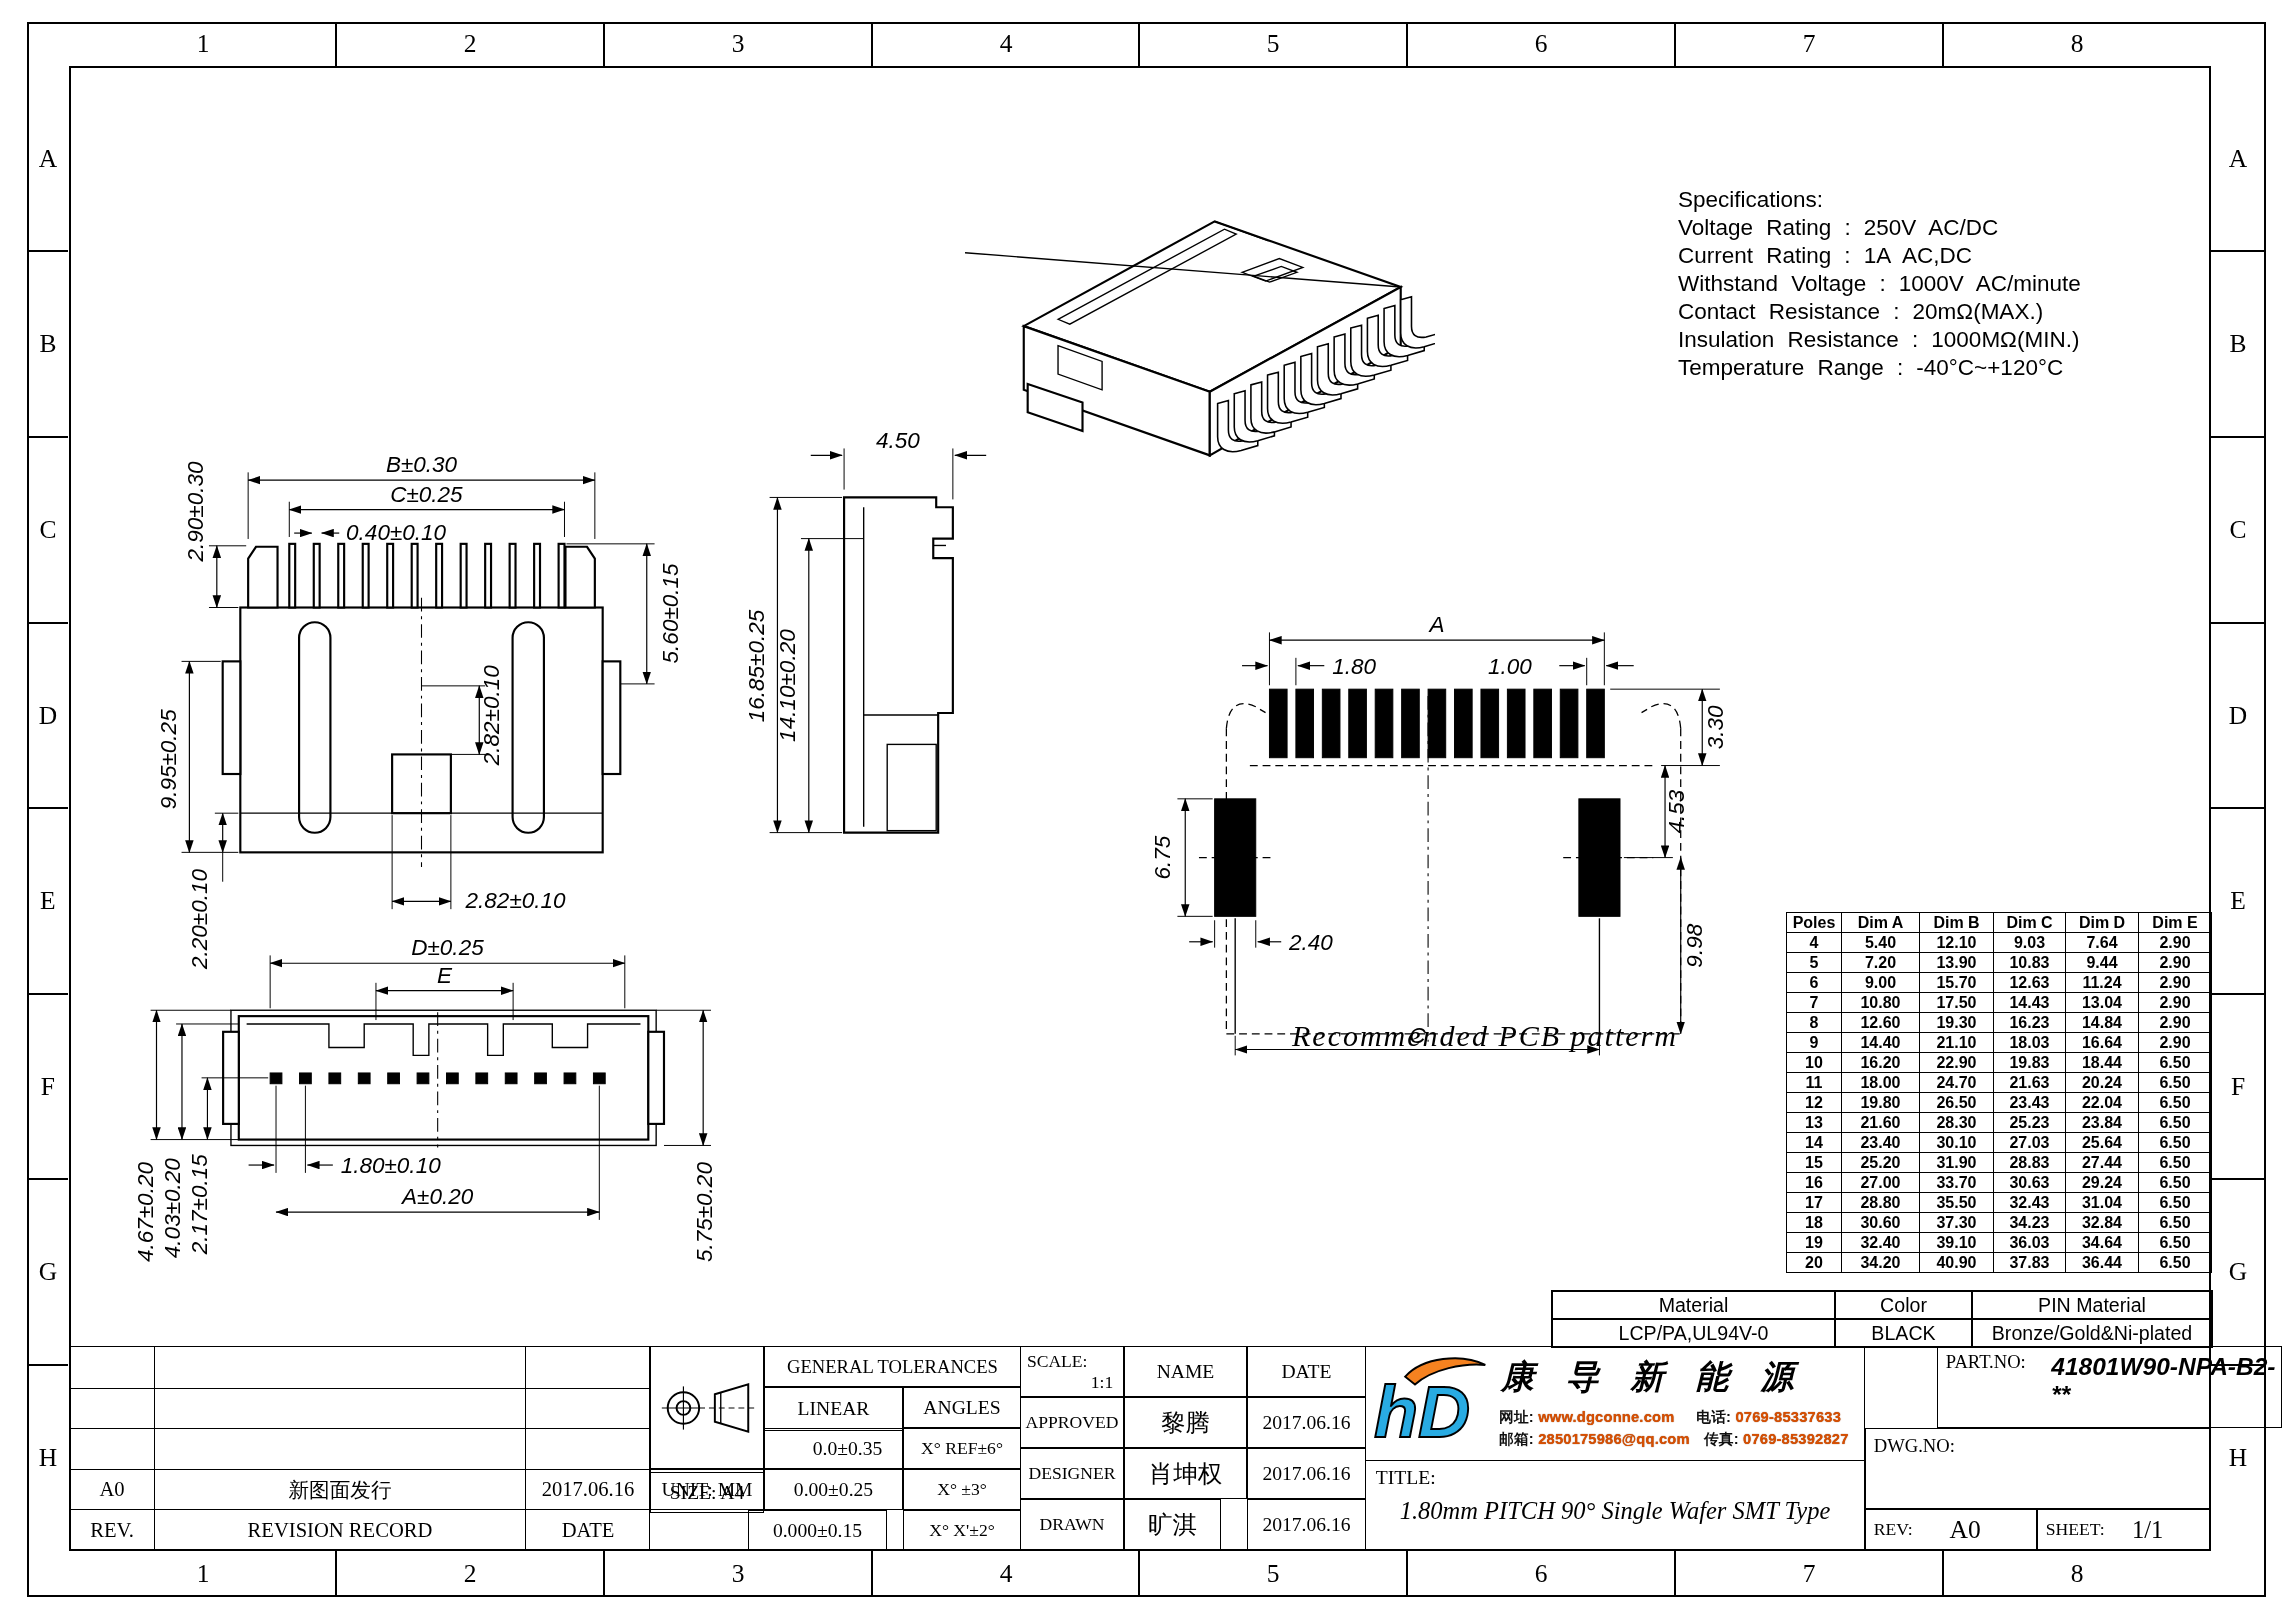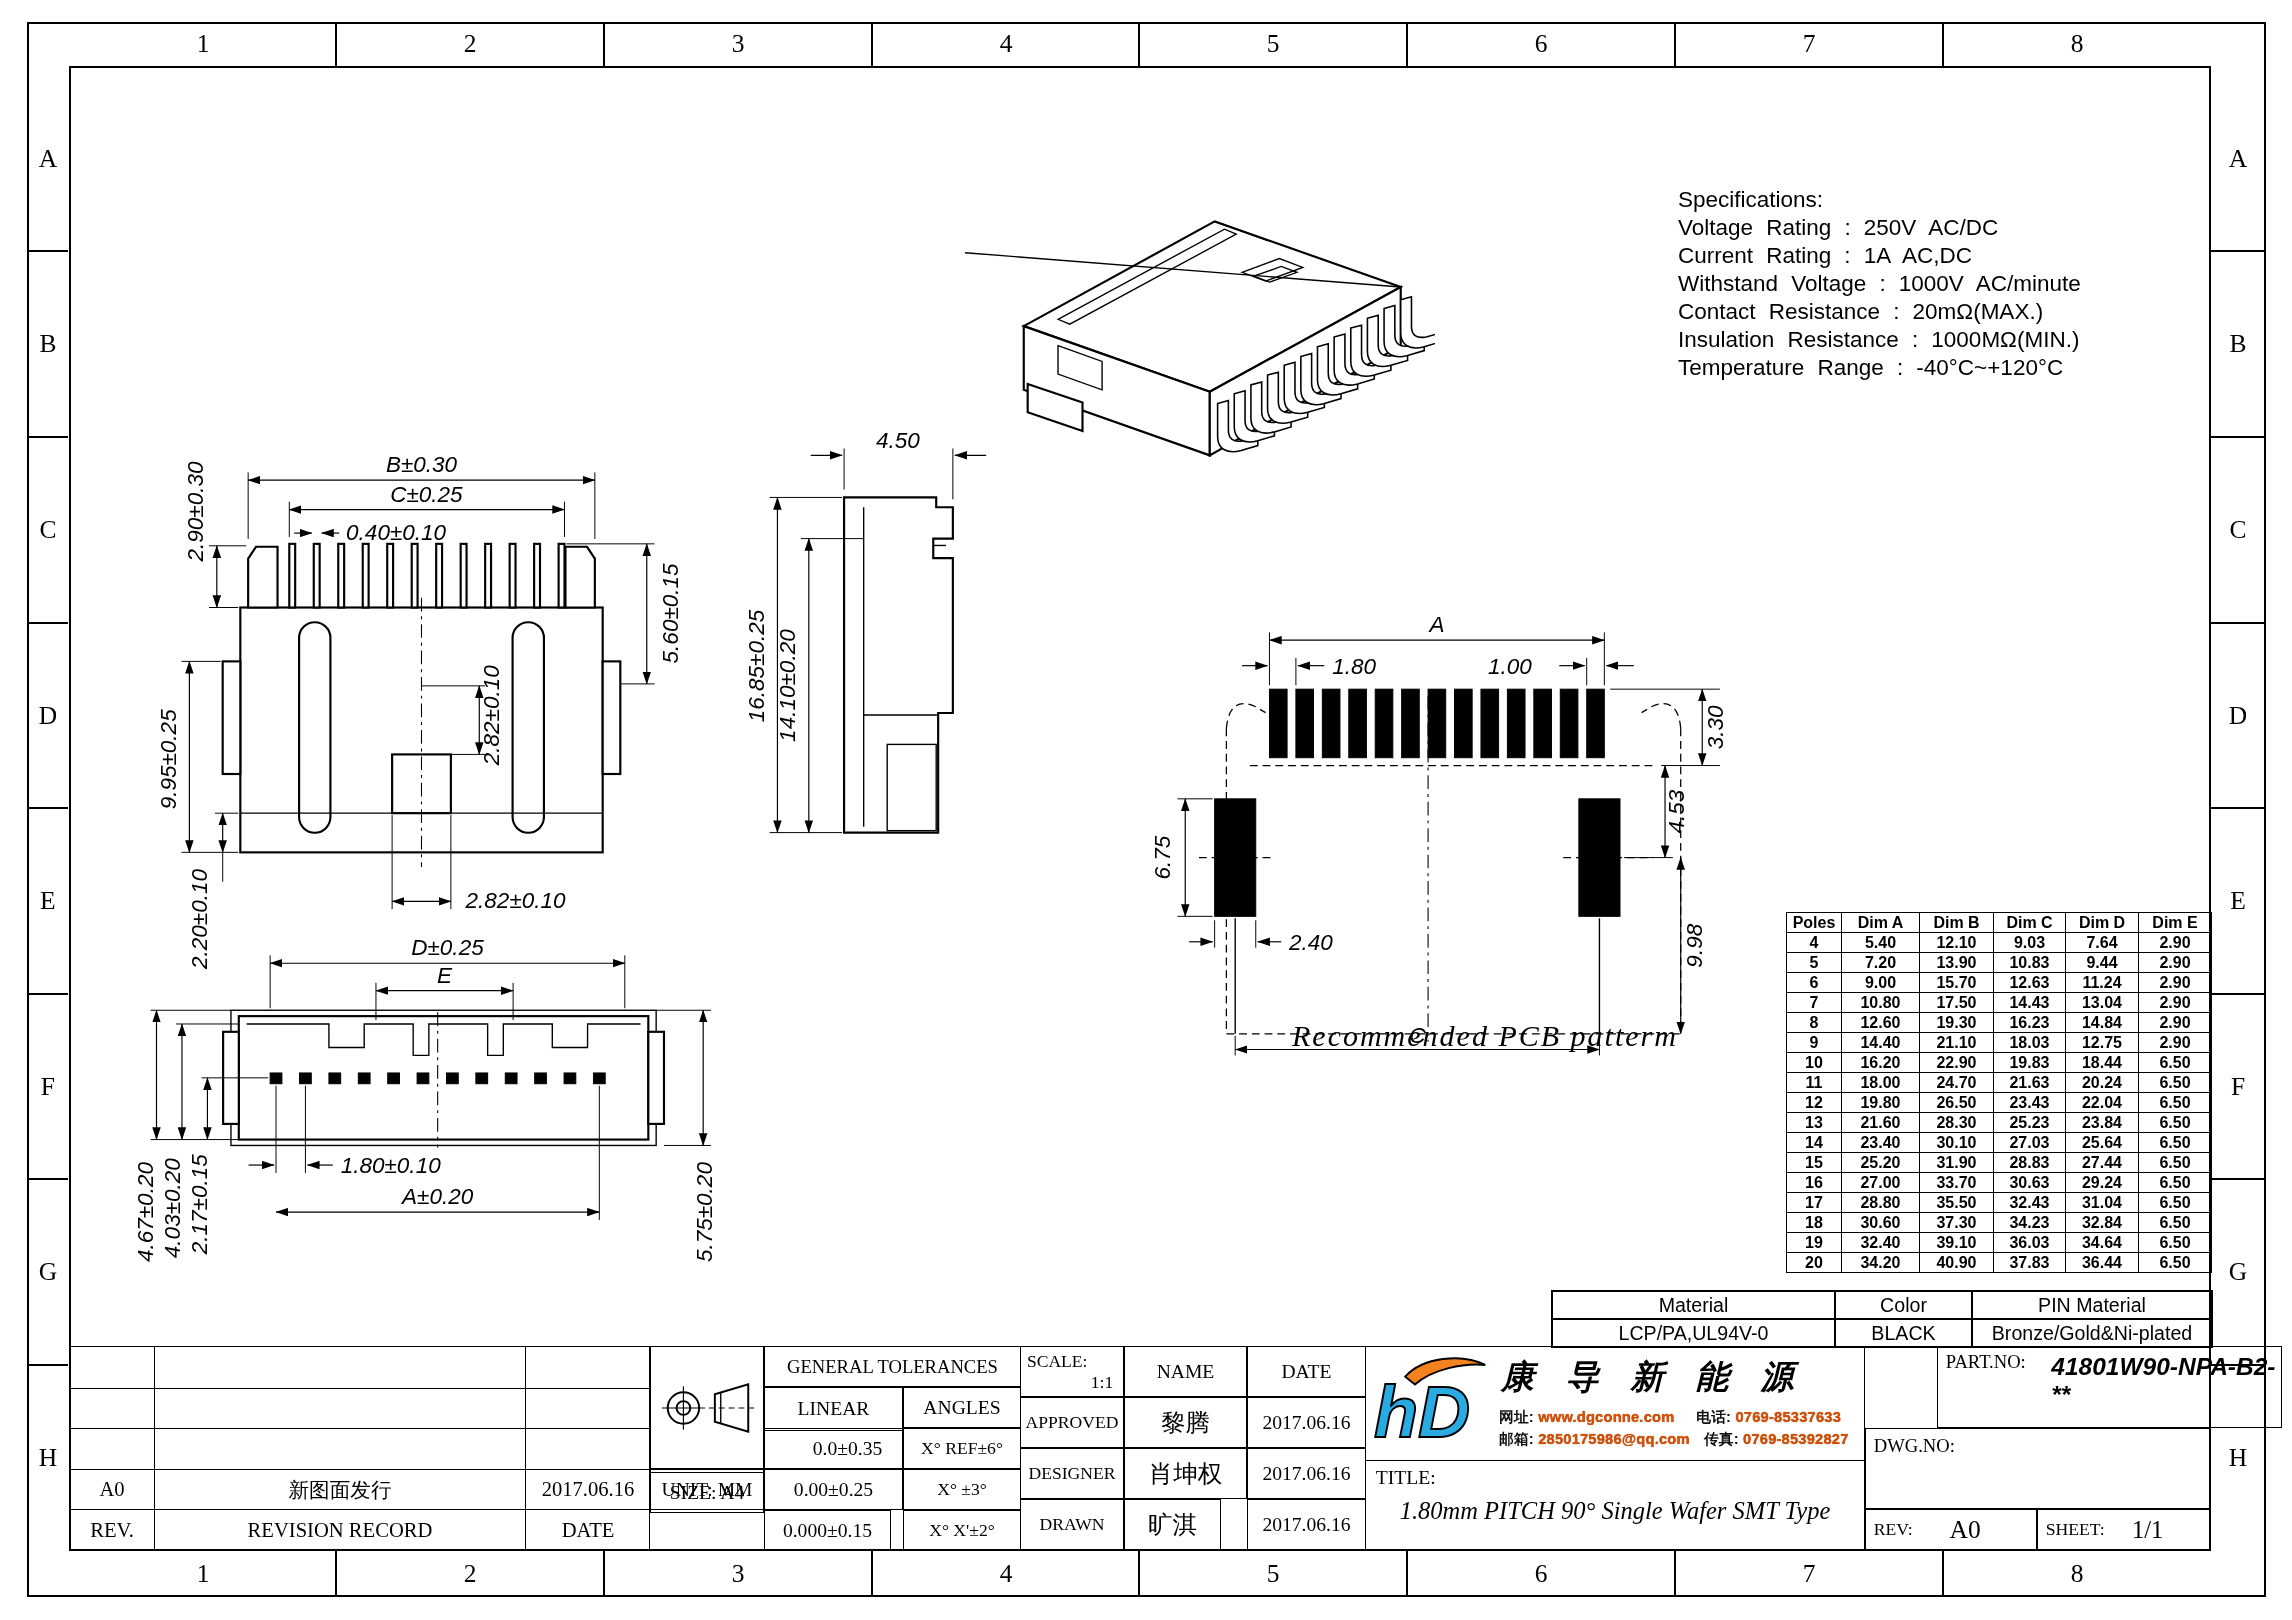--- a/index.html
+++ b/index.html
@@ -450,21 +450,21 @@
             <td>19.30</td>
             <td>16.23</td>
             <td>14.84</td>
             <td>2.90</td>
           </tr>
           <tr>
             <td>9</td>
             <td>14.40</td>
             <td>21.10</td>
             <td>18.03</td>
-            <td>12.75</td>
+            <td>16.64</td>
             <td>2.90</td>
           </tr>
           <tr>
             <td>10</td>
             <td>16.20</td>
             <td>22.90</td>
             <td>19.83</td>
             <td>18.44</td>
             <td>6.50</td>
           </tr>
@@ -605,21 +605,21 @@
   </div>
   <div class="tb-cell" style="left:650px;top:1469px;width:114px;height:41px;">UNIT: MM</div>
   <div class="tb-cell" style="left:650px;top:1472px;width:114px;height:41px;">SIZE: A4</div>
   <div class="tb-cell" style="left:764px;top:1346px;width:257px;height:41px;font-size:18.6px;">GENERAL TOLERANCES</div>
   <div class="tb-cell" style="left:764px;top:1387px;width:139px;height:44px;">LINEAR</div>
   <div class="tb-cell" style="left:903px;top:1387px;width:118px;height:41px;">ANGLES</div>
   <div class="tb-cell" style="left:764px;top:1428px;width:139px;height:41px;padding-left:28px;">0.0±0.35</div>
   <div class="tb-cell" style="left:903px;top:1428px;width:118px;height:41px;font-size:17.6px;">X° REF±6°</div>
   <div class="tb-cell" style="left:764px;top:1469px;width:139px;height:41px;">0.00±0.25</div>
   <div class="tb-cell" style="left:903px;top:1469px;width:118px;height:41px;font-size:17.6px;">X° ±3°</div>
-  <div class="tb-cell" style="left:764px;top:1510px;width:127px;height:41px;">0.000±0.15</div>
+  <div class="tb-cell" style="left:748px;top:1510px;width:139px;height:41px;">0.000±0.15</div>
   <div class="tb-cell" style="left:903px;top:1510px;width:118px;height:41px;font-size:17.6px;text-align:right;">X° X'±2°</div>
 
   <div class="tb-cell" style="left:1020px;top:1346px;width:104px;height:51px;flex-direction:column;align-items:flex-start;justify-content:center;padding-left:5.9px;font-size:17.6px;">
     <span>SCALE:</span>
     <span style="align-self:flex-end;padding-right:9.8px;">1:1</span>
   </div>
   <div class="tb-cell" style="left:1124px;top:1346px;width:123px;height:51px;">NAME</div>
   <div class="tb-cell" style="left:1247px;top:1346px;width:119px;height:51px;">DATE</div>
   <div class="tb-cell" style="left:1020px;top:1397px;width:104px;height:51px;font-size:17.6px;">APPROVED</div>
   <div class="tb-cell cn" style="left:1124px;top:1397px;width:123px;height:51px;">黎腾</div>

